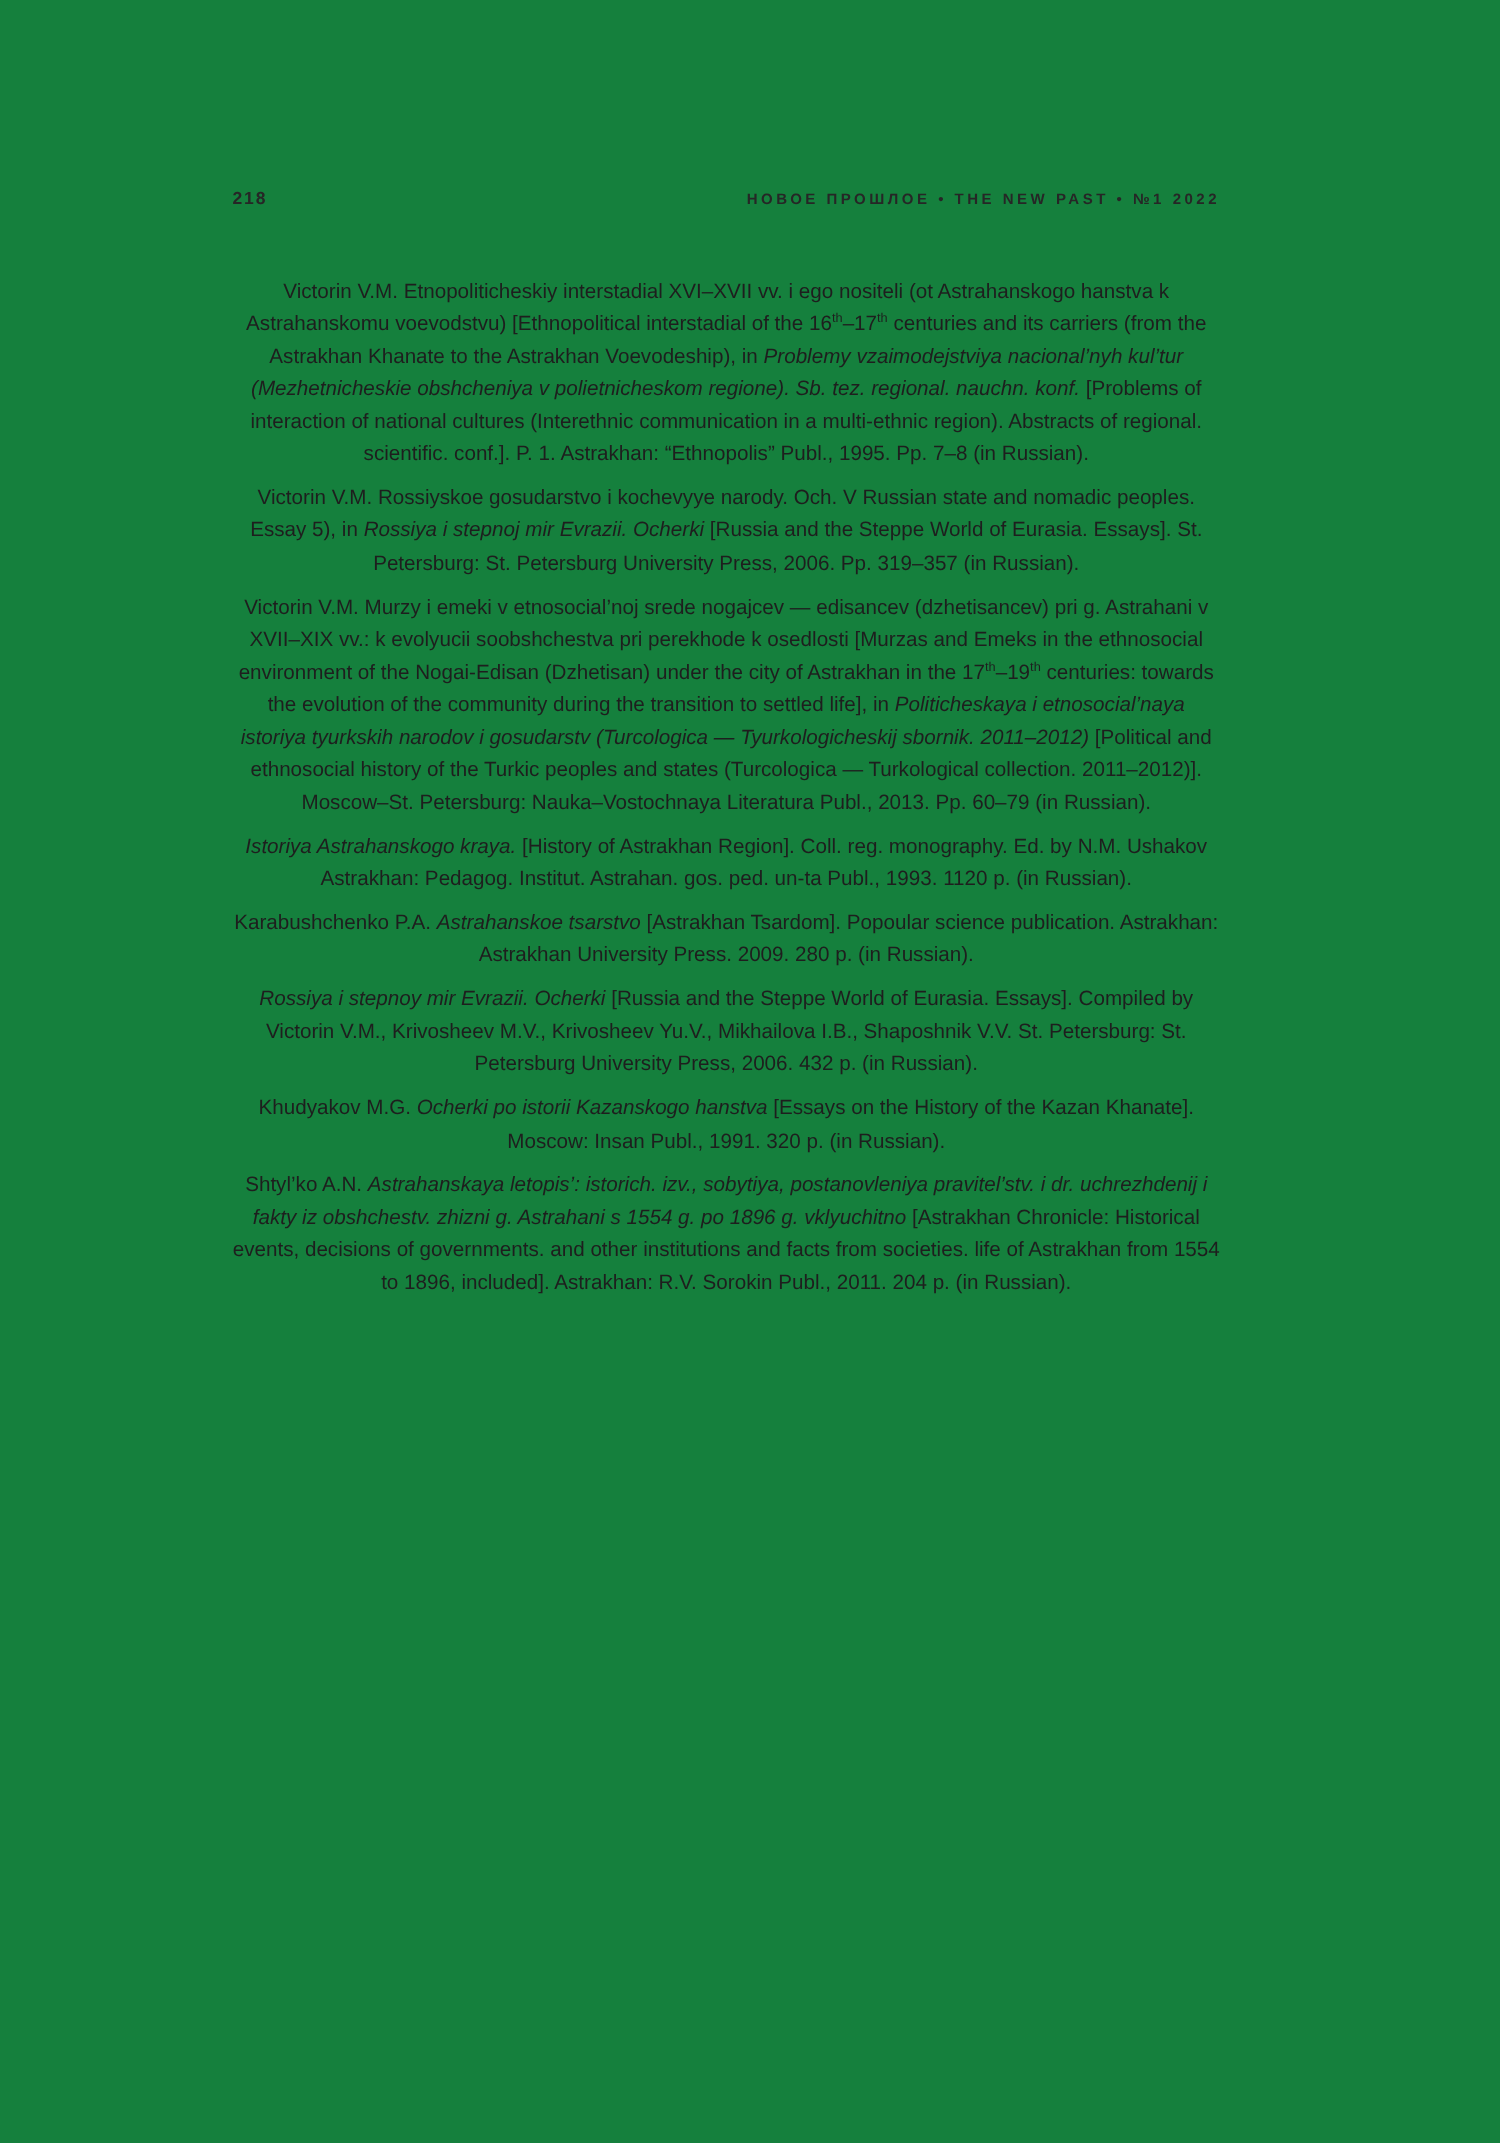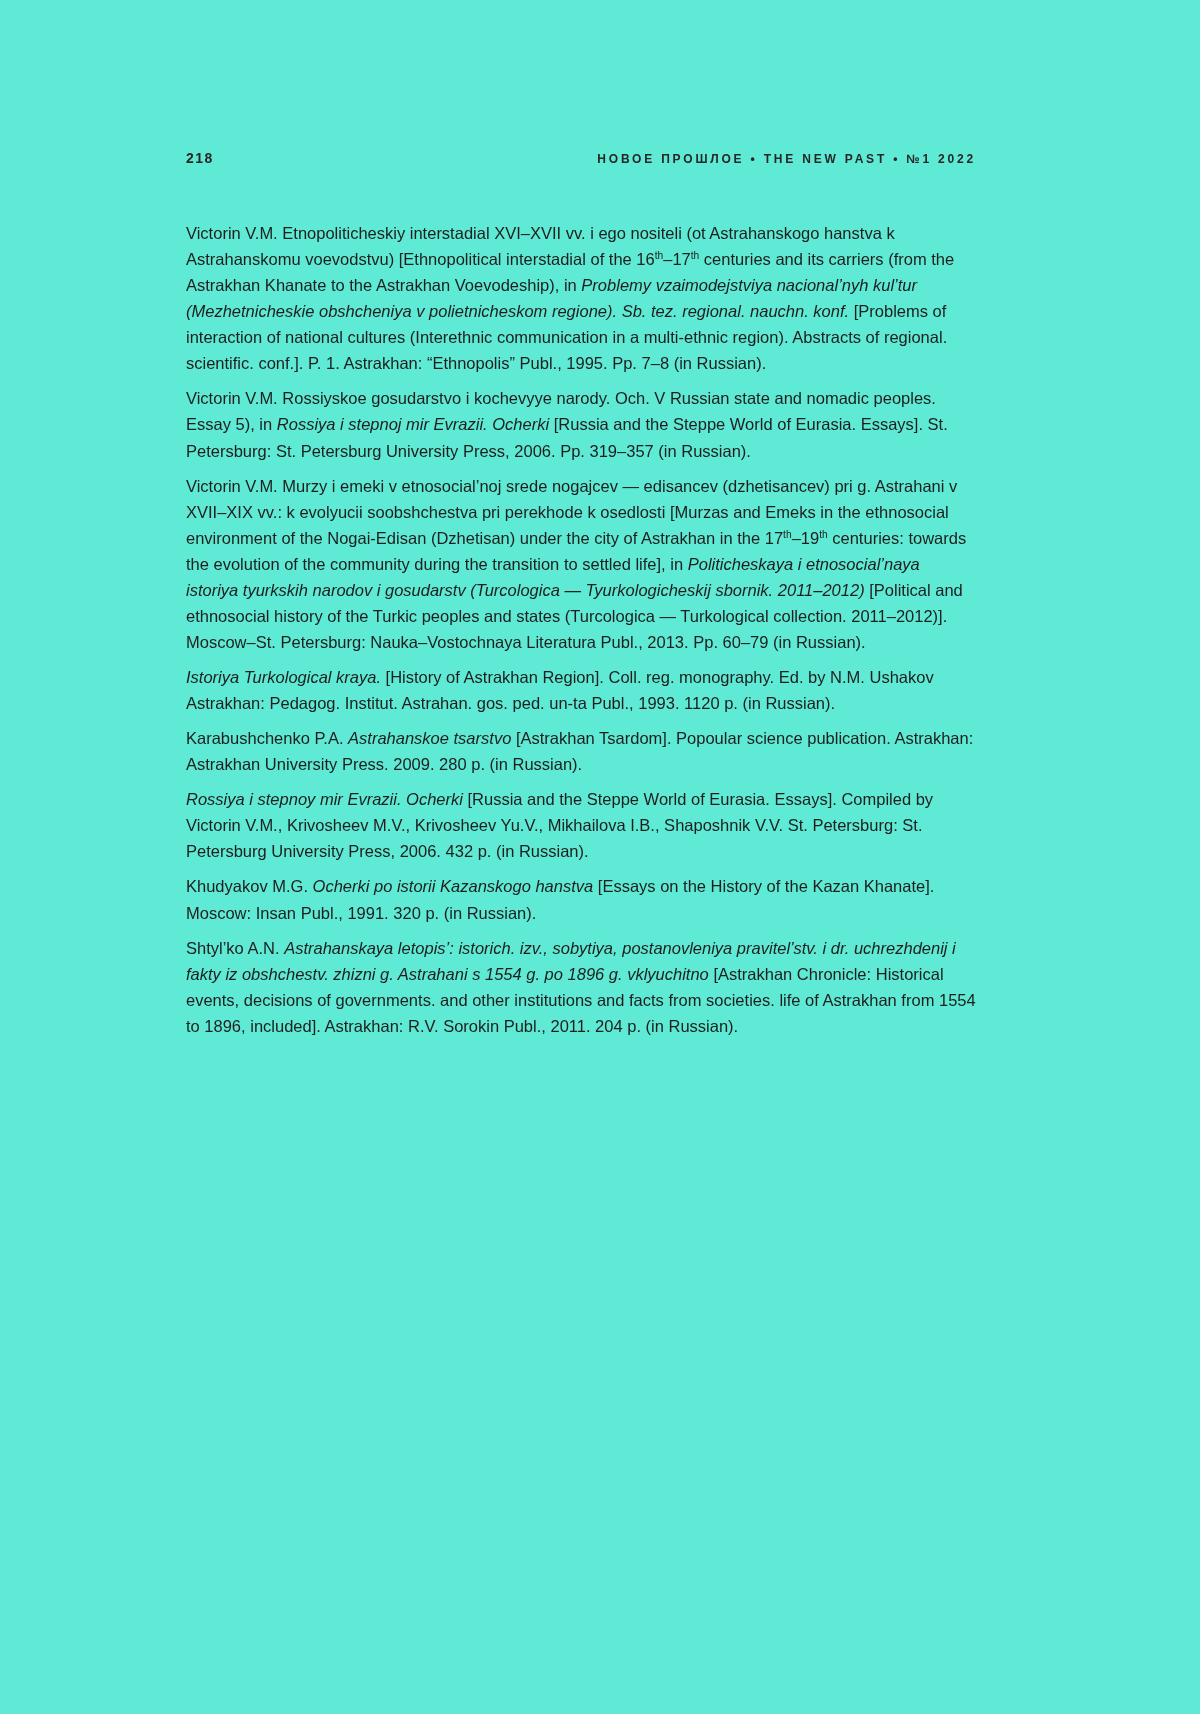--- a/index.html
+++ b/index.html
@@ -1,20 +1,20 @@
 <!DOCTYPE html>
 <html><head>
 <meta charset="utf-8">
 <style>
   * { margin: 0; padding: 0; box-sizing: border-box; }
   html, body { background: #ffffff; }
   .page {
     width: 1200px;
     height: 1714px;
-    background: #5eead4;
+    background: #15803d;
     position: relative;
     font-family: "Liberation Sans", sans-serif;
     color: #1e1e1e;
     overflow: hidden;
   }
   .content {
     position: absolute;
     left: 186px;
     top: 150px;
     width: 790px;
@@ -35,21 +35,21 @@
     font-size: 12px;
     letter-spacing: 2.8px;
     font-weight: bold;
     color: #262626;
     white-space: nowrap;
   }
   .references p.reference {
     font-size: 16.5px;
     line-height: 1.58;
     margin: 0 0 9px 0;
-    text-align: left;
+    text-align: center;
   }
   .references p.reference sup {
     font-size: 0.62em;
     line-height: 0;
     vertical-align: super;
   }
   .accepted-note {
     font-size: 16.5px;
     line-height: 1.58;
     font-style: italic;
@@ -65,21 +65,21 @@
 
     <header class="page-header">
       <span class="page-number">218</span>
       <span class="running-head">НОВОЕ ПРОШЛОЕ • THE NEW PAST • №1 2022</span>
     </header>
 
     <section class="references">
         <p class="reference"><span>Victorin V.M. Etnopoliticheskiy interstadial XVI–XVII vv. i ego nositeli (ot Astrahanskogo hanstva k Astrahanskomu voevodstvu) [Ethnopolitical interstadial of the 16</span><sup>th</sup><span>–17</span><sup>th</sup><span> centuries and its carriers (from the Astrakhan Khanate to the Astrakhan Voevodeship), in </span><i>Problemy vzaimodejstviya nacional’nyh kul’tur (Mezhetnicheskie obshcheniya v polietnicheskom regione). Sb. tez. regional. nauchn. konf. </i><span>[Problems of interaction of national cultures (Interethnic communication in a multi-ethnic region). Abstracts of regional. scientific. conf.]. P. 1. Astrakhan: “Ethnopolis” Publ., 1995. Pp. 7–8 (in Russian).</span></p>
         <p class="reference"><span>Victorin V.M. Rossiyskoe gosudarstvo i kochevyye narody. Och. V Russian state and nomadic peoples. Essay 5), in </span><i>Rossiya i stepnoj mir Evrazii. Ocherki </i><span>[Russia and the Steppe World of Eurasia. Essays]. St. Petersburg: St. Petersburg University Press, 2006. Pp. 319–357 (in Russian).</span></p>
         <p class="reference"><span>Victorin V.M. Murzy i emeki v etnosocial’noj srede nogajcev — edisancev (dzhetisancev) pri g. Astrahani v XVII–XIX vv.: k evolyucii soobshchestva pri perekhode k osedlosti [Murzas and Emeks in the ethnosocial environment of the Nogai-Edisan (Dzhetisan) under the city of Astrakhan in the 17</span><sup>th</sup><span>–19</span><sup>th</sup><span> centuries: towards the evolution of the community during the transition to settled life], in </span><i>Politicheskaya i etnosocial’naya istoriya tyurkskih narodov i gosudarstv (Turcologica — Tyurkologicheskij sbornik. 2011–2012) </i><span>[Political and ethnosocial history of the Turkic peoples and states (Turcologica — Turkological collection. 2011–2012)]. Moscow–St. Petersburg: Nauka–Vostochnaya Literatura Publ., 2013. Pp. 60–79 (in Russian).</span></p>
-        <p class="reference"><i>Istoriya Turkological kraya. </i><span>[History of Astrakhan Region]. Coll. reg. monography. Ed. by N.M. Ushakov Astrakhan: Pedagog. Institut. Astrahan. gos. ped. un-ta Publ., 1993. 1120 p. (in Russian).</span></p>
+        <p class="reference"><i>Istoriya Astrahanskogo kraya. </i><span>[History of Astrakhan Region]. Coll. reg. monography. Ed. by N.M. Ushakov Astrakhan: Pedagog. Institut. Astrahan. gos. ped. un-ta Publ., 1993. 1120 p. (in Russian).</span></p>
         <p class="reference"><span>Karabushchenko P.A. </span><i>Astrahanskoe tsarstvo </i><span>[Astrakhan Tsardom]. Popoular science publication. Astrakhan: Astrakhan University Press. 2009. 280 p. (in Russian).</span></p>
         <p class="reference"><i>Rossiya i stepnoy mir Evrazii. Ocherki </i><span>[Russia and the Steppe World of Eurasia. Essays]. Compiled by Victorin V.M., Krivosheev M.V., Krivosheev Yu.V., Mikhailova I.B., Shaposhnik V.V. St. Petersburg: St. Petersburg University Press, 2006. 432 p. (in Russian).</span></p>
         <p class="reference"><span>Khudyakov M.G. </span><i>Ocherki po istorii Kazanskogo hanstva </i><span>[Essays on the History of the Kazan Khanate]. Moscow: Insan Publ., 1991. 320 p. (in Russian).</span></p>
         <p class="reference"><span>Shtyl’ko A.N. </span><i>Astrahanskaya letopis’: istorich. izv., sobytiya, postanovleniya pravitel’stv. i dr. uchrezhdenij i fakty iz obshchestv. zhizni g. Astrahani s 1554 g. po 1896 g. vklyuchitno </i><span>[Astrakhan Chronicle: Historical events, decisions of governments. and other institutions and facts from societies. life of Astrakhan from 1554 to 1896, included]. Astrakhan: R.V. Sorokin Publ., 2011. 204 p. (in Russian).</span></p>
       </section>
 
 
   </div>
 </div>
 

